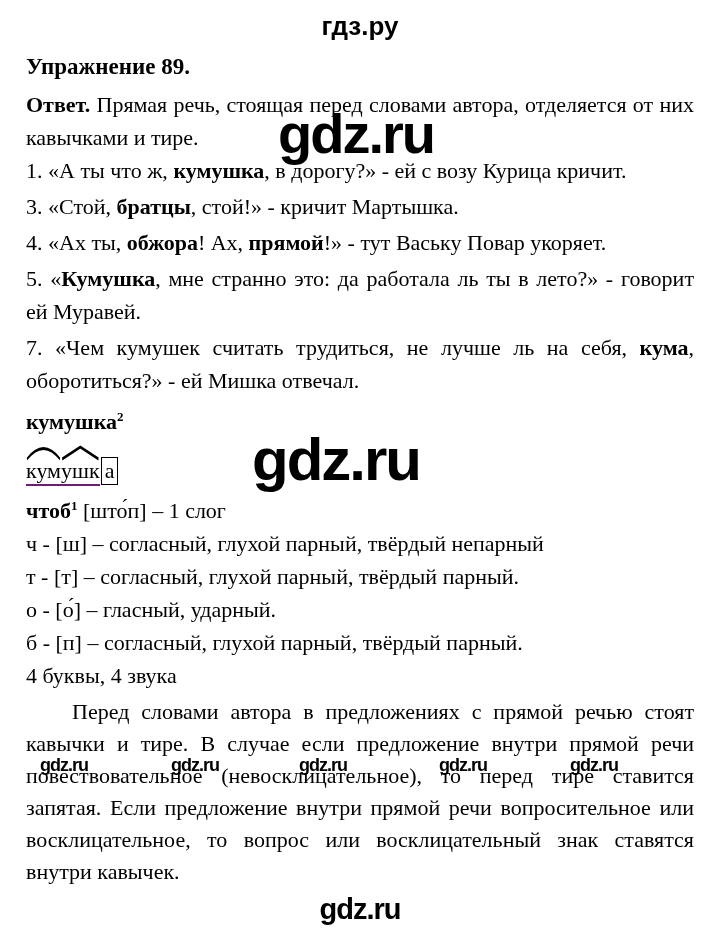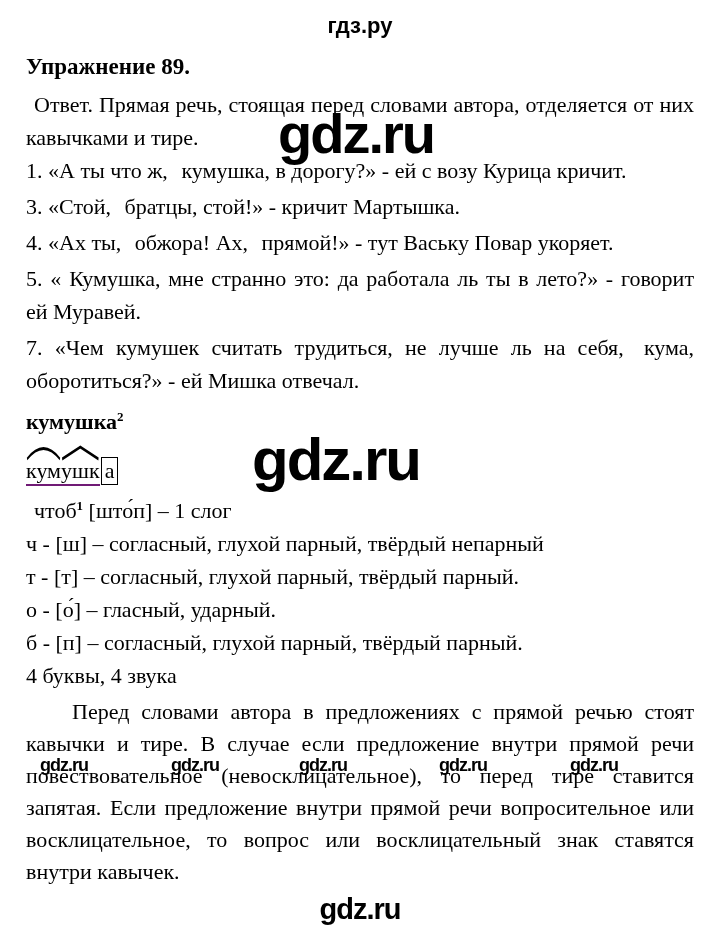--- a/index.html
+++ b/index.html
@@ -10,34 +10,34 @@
     padding:8px 26px 0 26px;
     background:#fff;color:#000;
     font-family:"Liberation Serif", serif;
     font-size:22px;
     overflow:hidden;
   }
   .site-header{
     text-align:center;
     font-family:"Liberation Sans", sans-serif;
     font-weight:bold;
-    font-size:22px;
+    font-size:26px;
     line-height:36px;
     margin-bottom:8px;
   }
   .ex-title{
     font-weight:bold;
     font-size:23px;
     line-height:30px;
     margin:0 0 6px 0;
   }
   .para{margin:0;line-height:33px;}
   .justify{text-align:justify;}
   .sentence{margin-bottom:3px;}
-  .b{font-weight:normal;margin-left:8px;}
+  .b{font-weight:bold;}
   sup.idx{font-weight:bold;font-size:13px;vertical-align:super;line-height:0;}
   
   .morph-word{line-height:30px;margin-top:10px;font-weight:bold;}
   .morph-diagram{margin:20px 0 8px 0;line-height:26px;white-space:nowrap;}
   .m-part{position:relative;display:inline-block;border-bottom:2px solid #701a75;}
   .m-mark{position:absolute;left:0;top:-11px;width:100%;height:12px;overflow:visible;}
   .m-ending{display:inline-block;border:1.5px solid #000;padding:0 3px;margin-left:1px;}
   
   .phon-line{margin:0;line-height:33px;}
   

